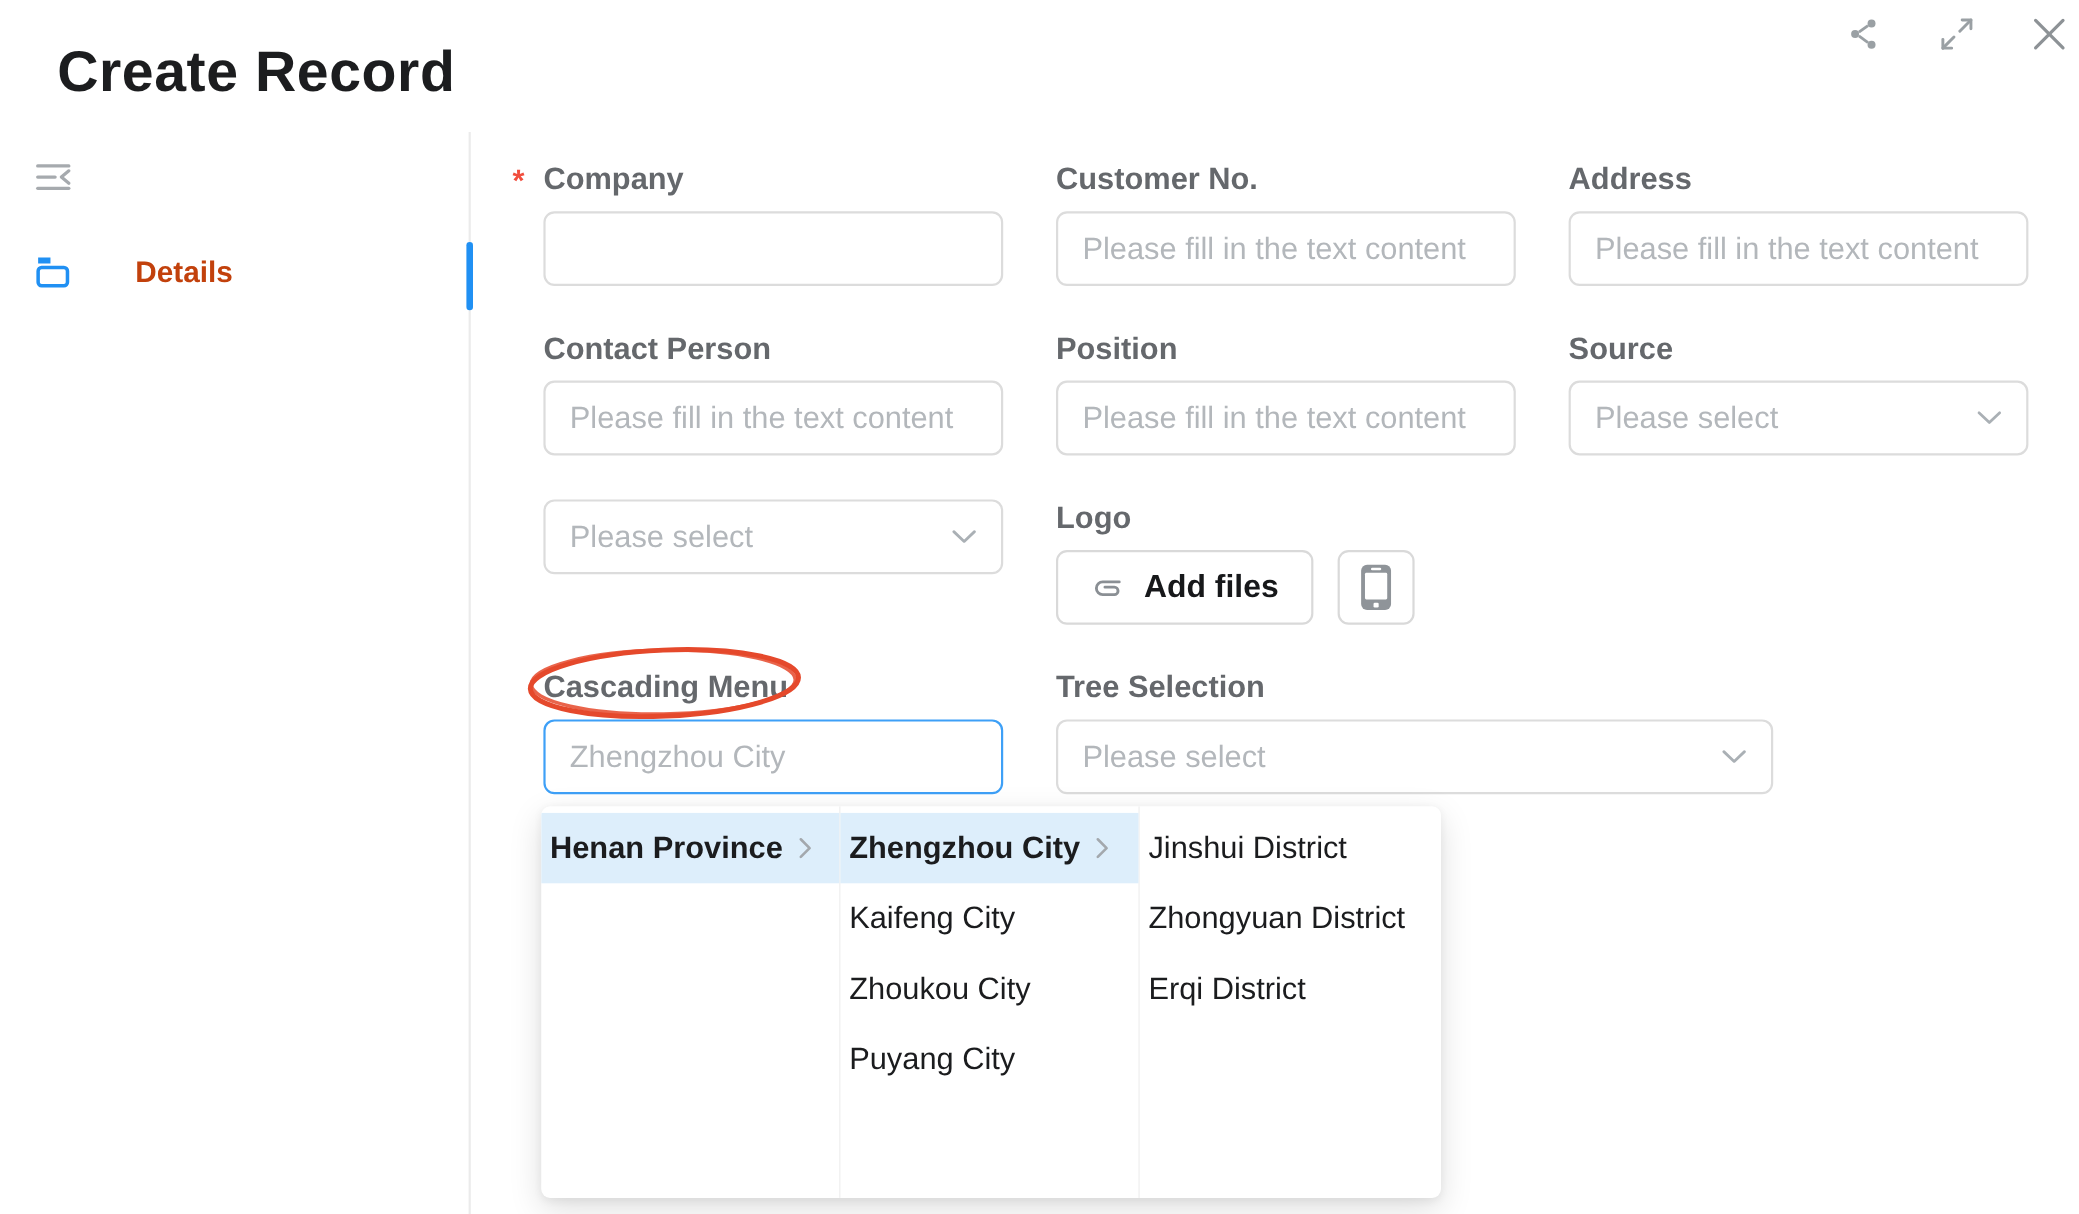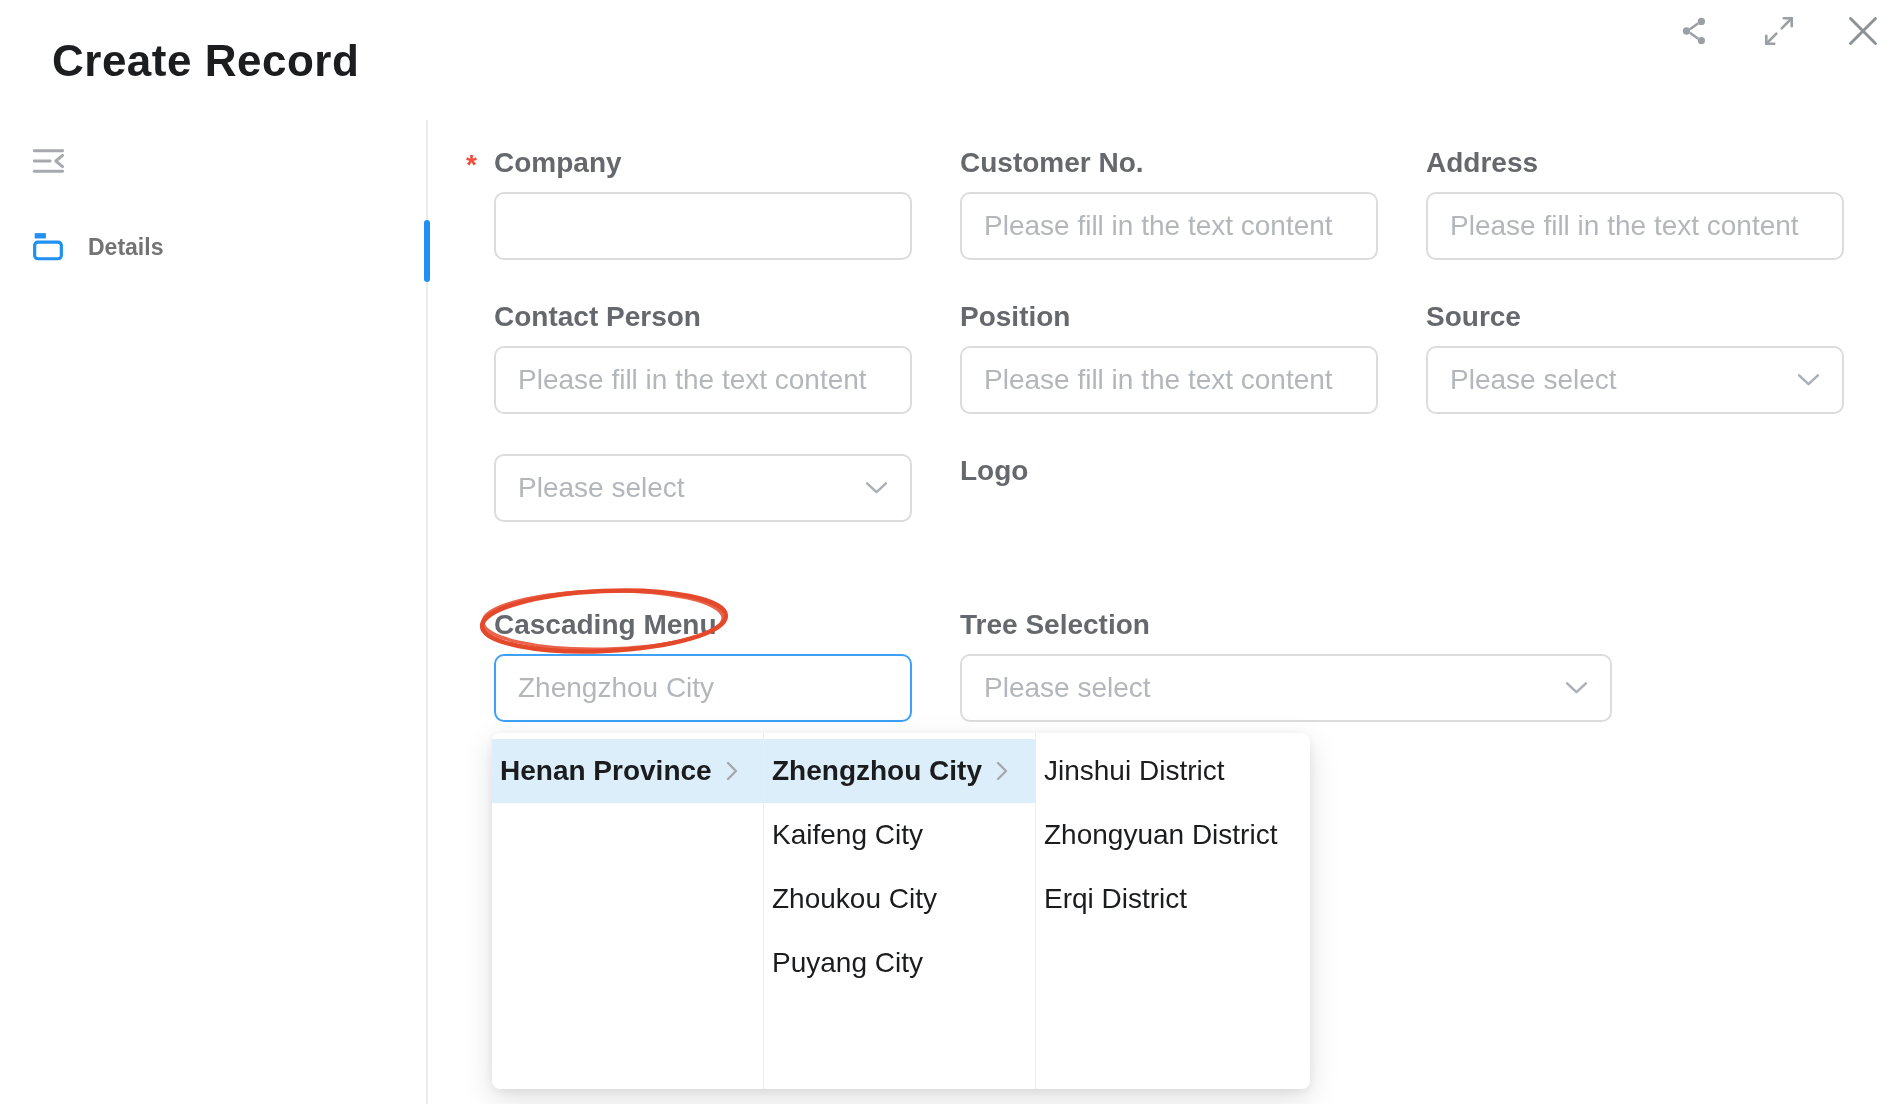--- a/index.html
+++ b/index.html
@@ -2,29 +2,29 @@
 <html><head>
 <meta charset="utf-8">
 <style>
   * { margin:0; padding:0; box-sizing:border-box; }
   html,body { width:1890px; height:1104px; background:#ffffff; overflow:hidden;
     font-family:"Liberation Sans","DejaVu Sans",sans-serif; }
   .page { position:relative; width:1890px; height:1104px; background:#fff; }
 
   
   .header { position:absolute; left:0; top:0; width:100%; height:120px; background:#fff; }
-  .title { position:absolute; left:52px; top:36px; font-size:44px; font-weight:bold; color:#1c1d1f; letter-spacing:.5px; }
+  .title { position:absolute; left:52px; top:36px; font-size:52px; font-weight:bold; color:#1c1d1f; letter-spacing:.5px; }
   .header-actions { position:absolute; right:10px; top:14px; display:flex; align-items:center; gap:50px; }
   .hicon { width:34px; height:34px; display:flex; align-items:center; justify-content:center; cursor:pointer; }
 
   
   .sidebar { position:absolute; left:0; top:120px; width:428px; height:984px; border-right:2px solid #ebebeb; }
   .collapse-btn { position:absolute; left:32px; top:26px; width:34px; height:30px; cursor:pointer; }
   .side-item { position:absolute; left:32px; top:112px; display:flex; align-items:center; gap:24px; cursor:pointer; }
-  .side-item .side-label { font-size:23px; font-weight:bold; color:#737373; }
+  .side-item .side-label { font-size:27px; font-weight:bold; color:#c2410c;margin-left:35px; }
   .active-bar { position:absolute; right:-4px; top:100px; width:6px; height:62px; background:#2090f3; border-radius:3px; }
 
   
   .form { position:absolute; left:494px; top:146px; display:grid;
     grid-template-columns:418px 418px 418px; grid-template-rows:repeat(4,154px); column-gap:48px; }
   .field { position:relative; }
   .flabel { position:relative; height:34px; margin-bottom:12px; font-size:28px; font-weight:bold; color:#65686c; line-height:34px; white-space:nowrap; }
   .asterisk { position:absolute; left:-28px; top:2px; color:#f14e3e; font-size:28px; font-weight:bold; }
   .control { position:relative; width:418px; }
   .control.wide { width:652px; }
@@ -164,20 +164,40 @@
             <svg width="23" height="14" viewBox="0 0 22 13" fill="none" stroke="#aab0b5" stroke-width="2.4" stroke-linecap="round" stroke-linejoin="round">
                 <polyline points="2,2 11,10.5 20,2"></polyline>
               </svg>
           </span>
         </div>
       </div>
     </div>
 
     <div class="field" style="grid-column:2;grid-row:3">
       <div class="flabel">Logo</div>
+      <div class="file-row">
+        <div class="addfiles-btn">
+          <span>
+            <svg width="32" height="32" viewBox="0 0 32 32" fill="none" stroke="#8a8f94" stroke-width="2.6" stroke-linecap="round" stroke-linejoin="round">
+              <path d="M25.5 11 H10.5 a5.8 5.8 0 0 0 0 11.6 H21 a3.4 3.4 0 0 0 0 -6.8 H12.5"></path>
+            </svg>
+          </span>
+          <span class="bl">Add files</span>
+        </div>
+        <div class="phone-btn">
+          <span>
+            <svg width="28" height="44" viewBox="0 0 36 54">
+              <rect x="0.5" y="0.5" width="35" height="53" rx="7" fill="#8f9499"></rect>
+              <rect x="5" y="10" width="26" height="31" rx="1.5" fill="#ffffff"></rect>
+              <rect x="12" y="4" width="12" height="3" rx="1.5" fill="#ffffff"></rect>
+              <rect x="15" y="45" width="6" height="5.5" rx="1.5" fill="#ffffff"></rect>
+            </svg>
+          </span>
+        </div>
+      </div>
     </div>
 
     <div class="field" style="grid-column:1;grid-row:4">
       <svg class="annotation" viewBox="0 0 256 74">
         <ellipse cx="128" cy="37" rx="122" ry="30" fill="none" stroke="#e5492c" stroke-width="4.5" transform="rotate(-2.5 128 37)"></ellipse>
         <ellipse cx="127" cy="36" rx="120" ry="29" fill="none" stroke="#e5492c" stroke-width="3.2" transform="rotate(-1 128 37)" opacity="0.85"></ellipse>
       </svg>
       <div class="flabel">Cascading Menu</div>
       <div class="control">
         <input class="tbox focused" type="text" placeholder="Zhengzhou City" style="">

